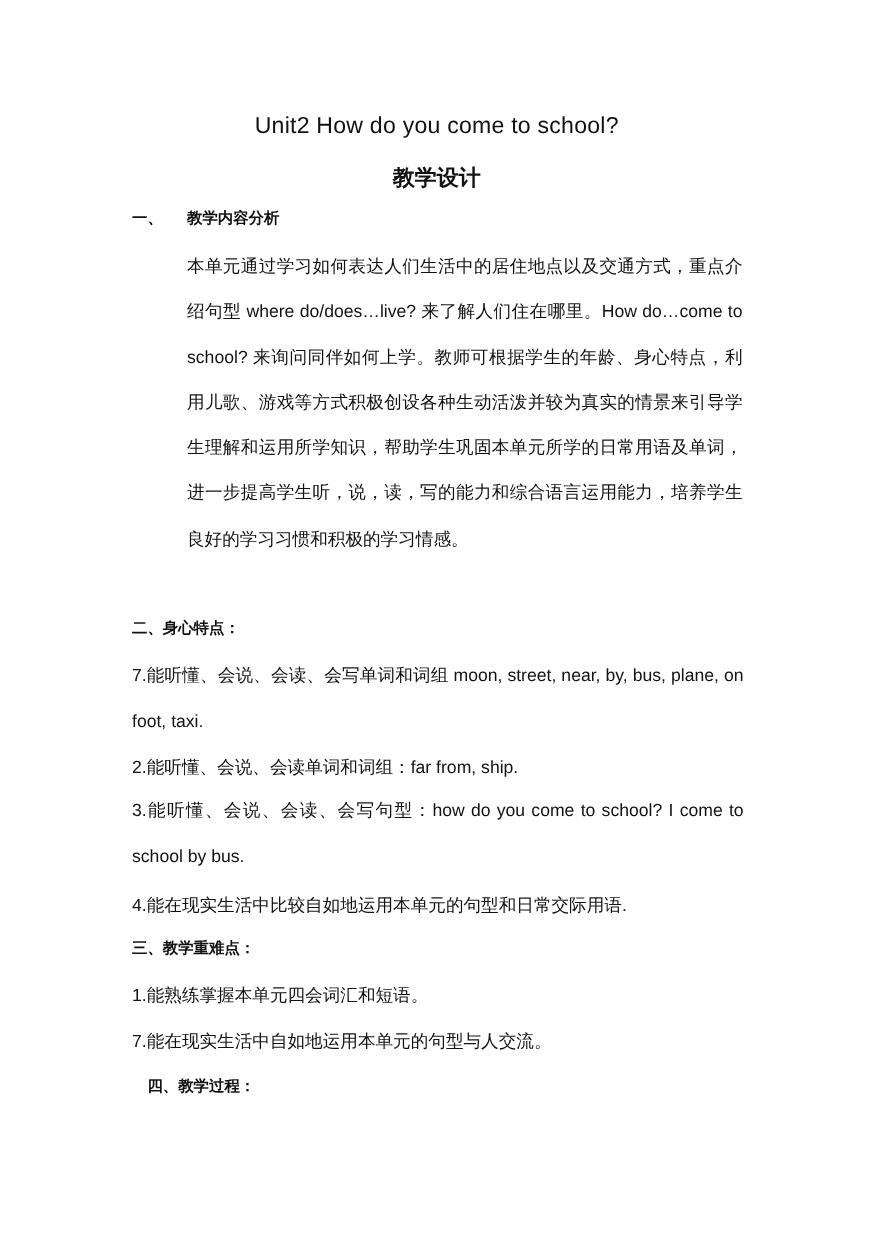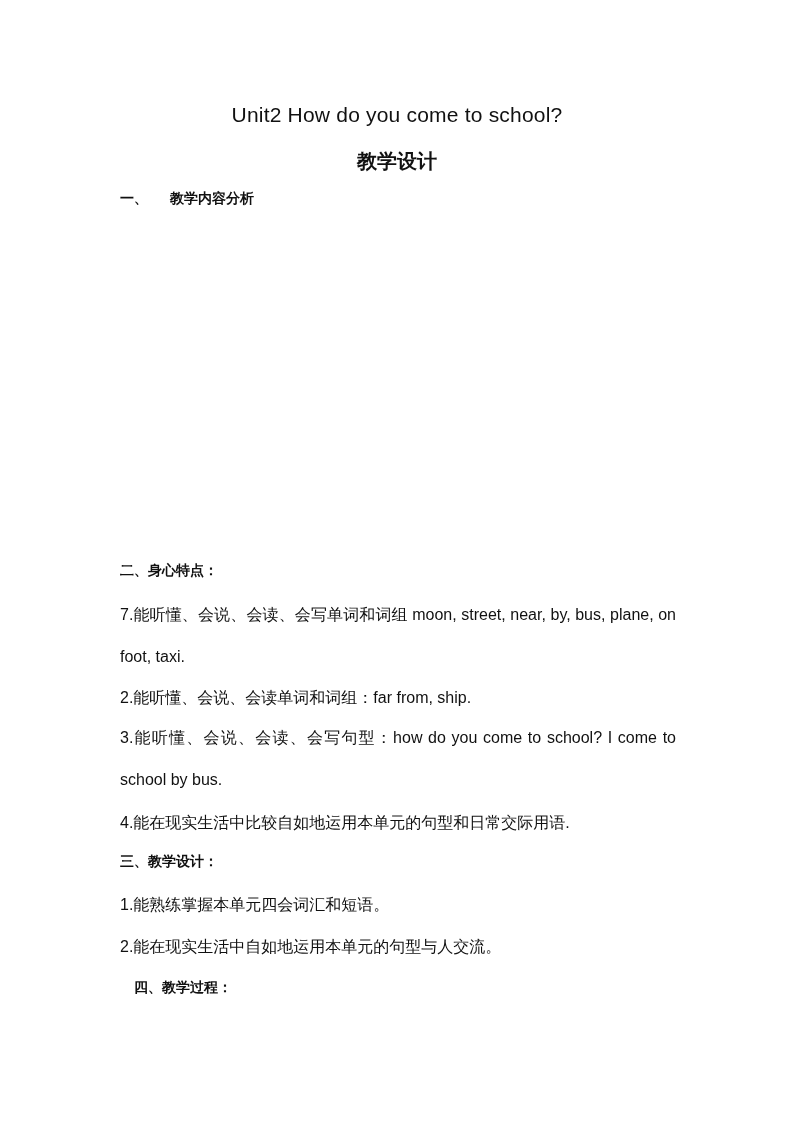--- a/index.html
+++ b/index.html
@@ -20,25 +20,26 @@
 </head>
 <body>
 
 <div class="page">
   <div class="title">Unit2 How do you come to school?</div>
   <div class="subtitle">教学设计</div>
 
   <div class="heading" style="top:190px;">
     <span class="num">一、</span><span>教学内容分析</span>
   </div>
+  <div class="para" style="top:222px;">本单元通过学习如何表达人们生活中的居住地点以及交通方式，重点介绍句型 where do/does…live? 来了解人们住在哪里。How do…come to school? 来询问同伴如何上学。教师可根据学生的年龄、身心特点，利用儿歌、游戏等方式积极创设各种生动活泼并较为真实的情景来引导学生理解和运用所学知识，帮助学生巩固本单元所学的日常用语及单词，进一步提高学生听，说，读，写的能力和综合语言运用能力，培养学生良好的学习习惯和积极的学习情感。</div>
 
   <div class="heading" style="top:562px;">二、身心特点：</div>
   <div class="block" style="top:594px;">7.能听懂、会说、会读、会写单词和词组  moon, street, near, by, bus, plane, on foot, taxi.</div>
   <div class="line" style="top:688px;">2.能听懂、会说、会读单词和词组：far from, ship.</div>
   <div class="block" style="top:717px;">3.能听懂、会说、会读、会写句型：how do you come to school? I come to school by bus.</div>
   <div class="line" style="top:813px;">4.能在现实生活中比较自如地运用本单元的句型和日常交际用语.</div>
 
-  <div class="heading" style="top:853px;">三、教学设计：</div>
+  <div class="heading" style="top:853px;">三、教学重难点：</div>
   <div class="line" style="top:895px;">1.能熟练掌握本单元四会词汇和短语。</div>
-  <div class="line" style="top:937px;">2.能在现实生活中自如地运用本单元的句型与人交流。</div>
+  <div class="line" style="top:937px;">7.能在现实生活中自如地运用本单元的句型与人交流。</div>
 
   <div class="heading" style="top:979px;margin-left:14px;">四、教学过程：</div>
 </div>
 
 </body></html>

